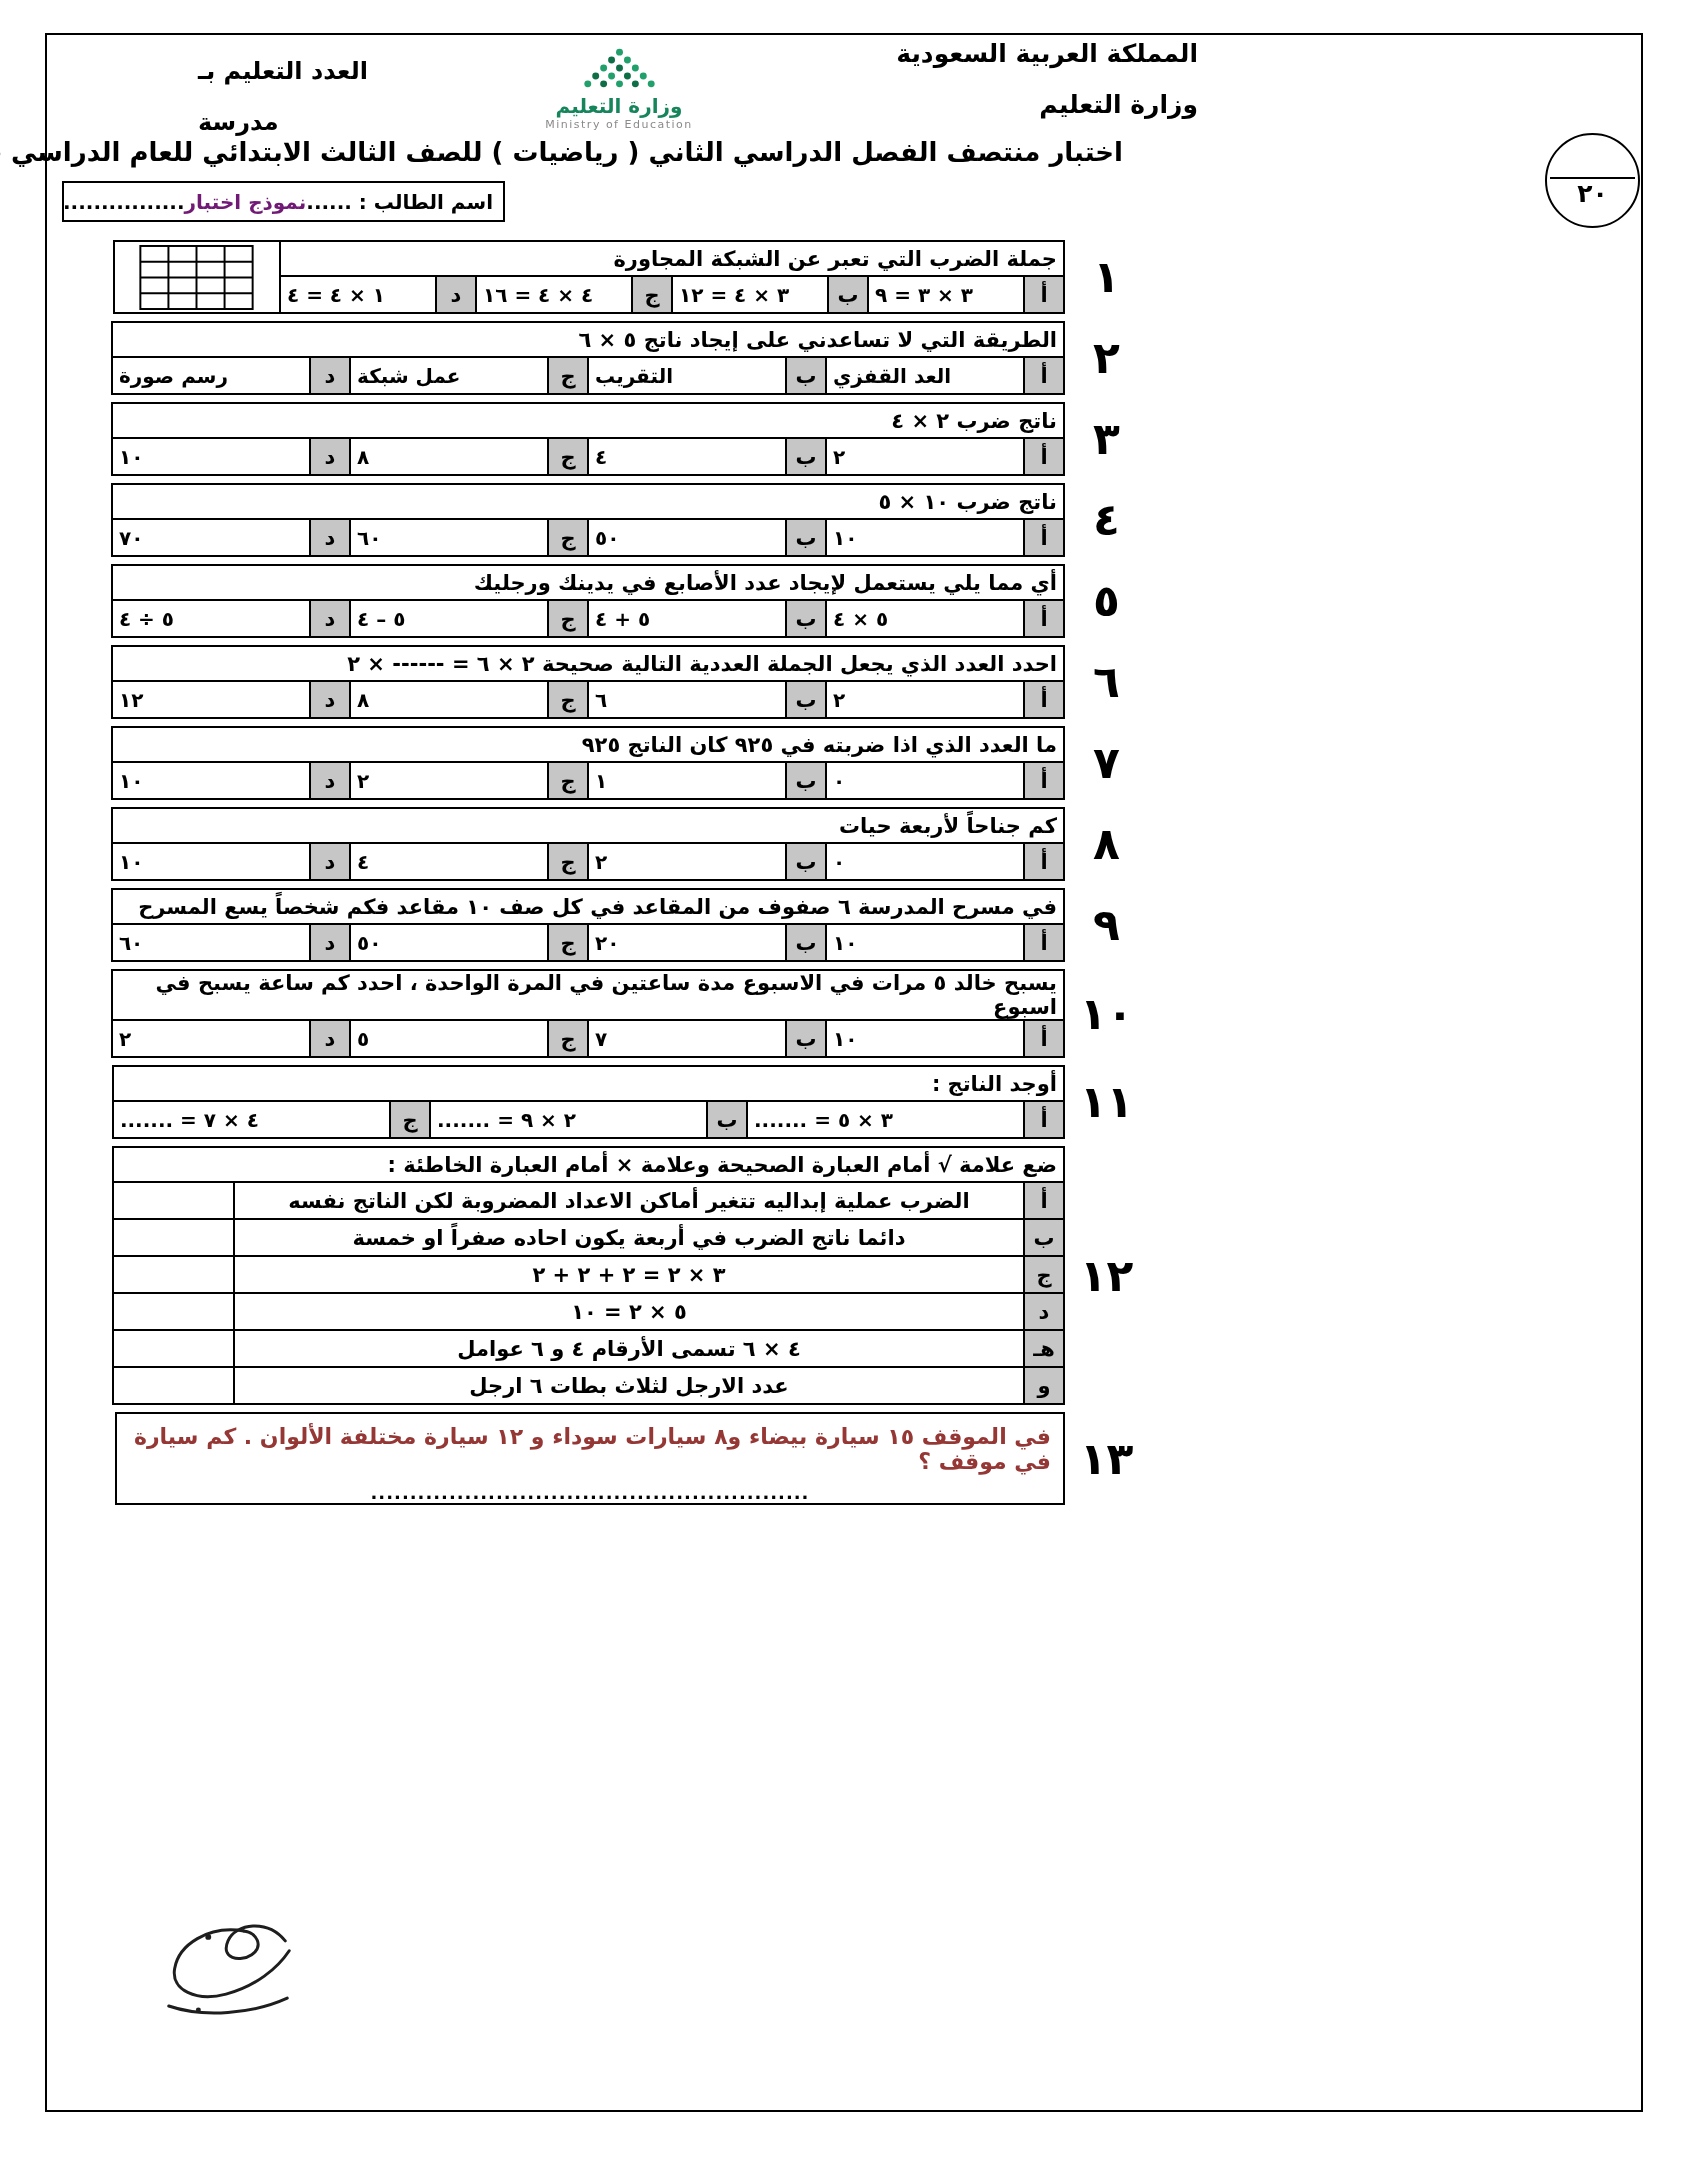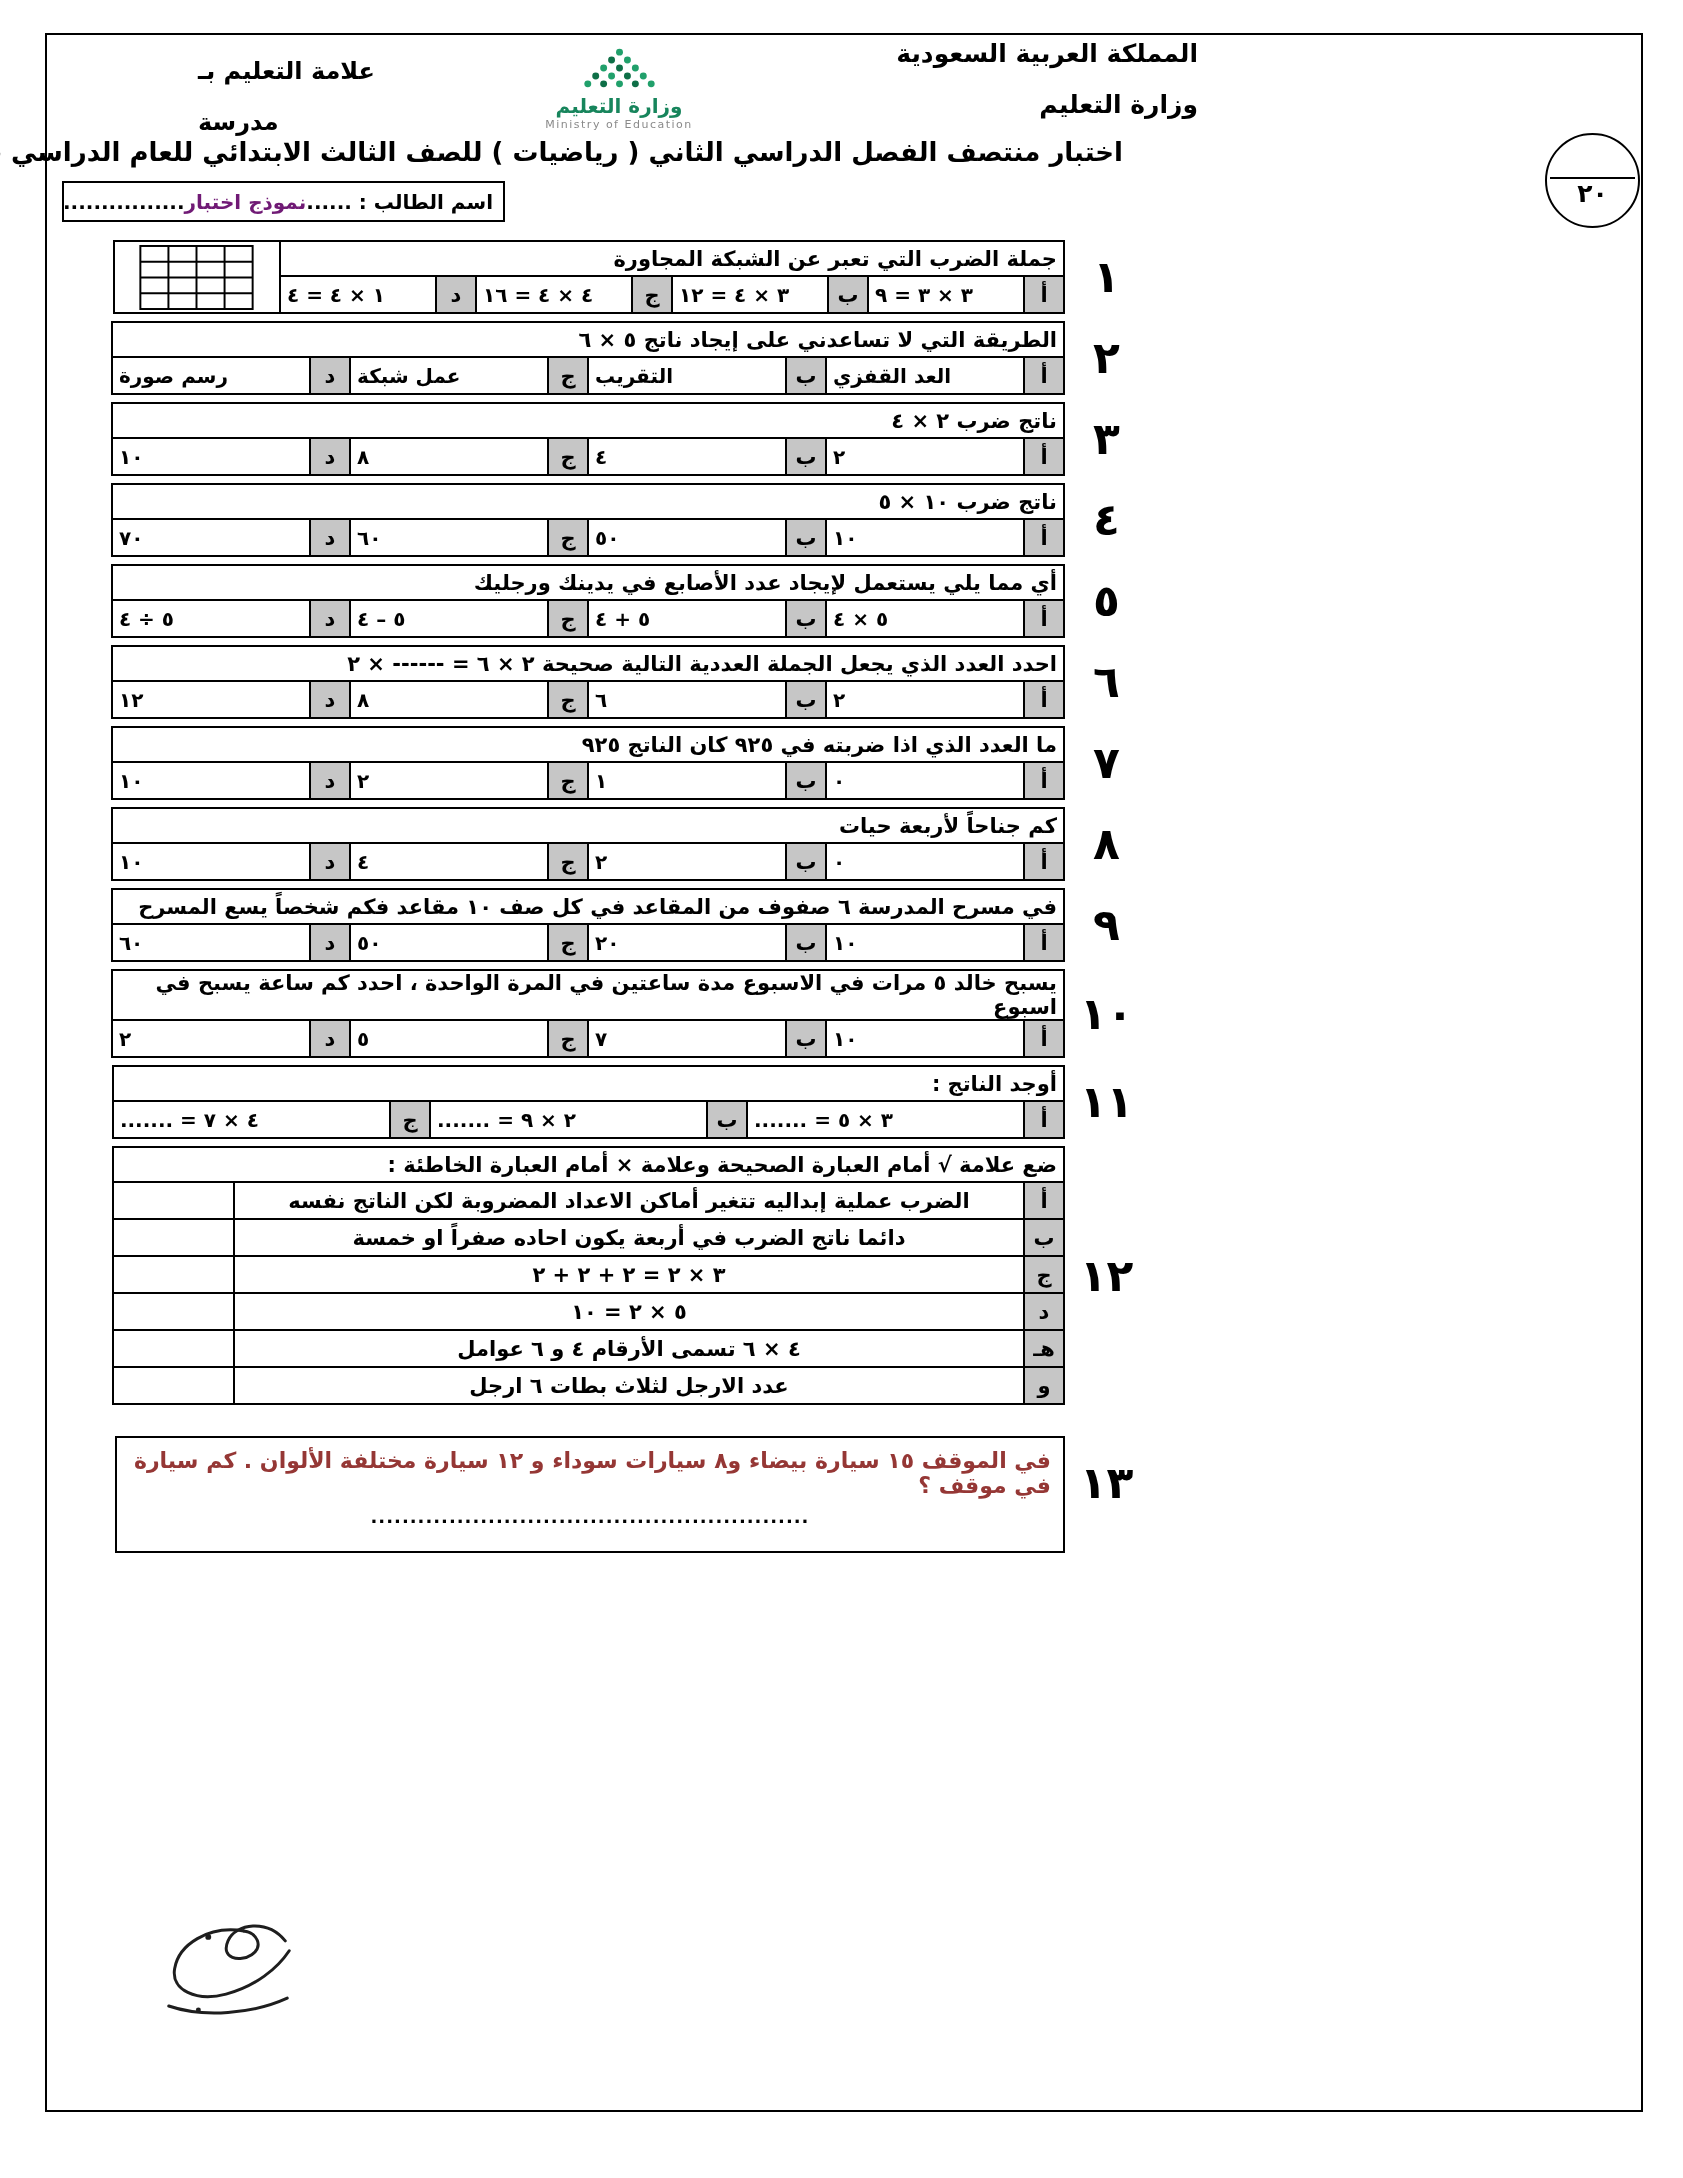--- a/index.html
+++ b/index.html
@@ -37,21 +37,21 @@
   td.gridc{padding:2px;background:#fff;}
   col.cl{width:40px;}
   col.cv{width:198px;}
   col.cv1{width:156px;}
   col.cg{width:166px;}
   col.cv3{width:277px;}
   col.cst{width:790px;}
   col.can{width:121px;}
   .gridsvg{display:block;margin:0 auto;}
 
-  .q13box{border:2px solid #000;width:950px;box-sizing:border-box;padding:10px 12px 24px;margin-top:24px;}
+  .q13box{border:2px solid #000;width:950px;box-sizing:border-box;padding:10px 12px 0;}
   .q13t{color:#953735;font-size:22px;font-weight:bold;text-align:right;}
   .q13d{text-align:center;font-weight:bold;font-size:18px;margin-top:8px;letter-spacing:1px;}
 
   .sig{position:absolute;left:149px;top:1911px;}
 </style>
 </head>
 <body>
 
 <div class="frame"></div>
 
@@ -78,21 +78,21 @@
         <circle cx="56" cy="38" r="3.5" fill="#21a06b"></circle>
         <circle cx="72" cy="38" r="3.5" fill="#0e6f47"></circle>
         <circle cx="88" cy="38" r="3.5" fill="#21a06b"></circle>
     </g>
   </svg>
   <div class="logo-title">وزارة التعليم</div>
   <div class="logo-sub">Ministry of Education</div>
 </div>
 
 <div class="hdr-l">
-  <div>علامة التعليم بـ</div>
+  <div>العدد التعليم بـ</div>
   <div>مدرسة</div>
 </div>
 
 <div class="title">اختبار منتصف الفصل الدراسي الثاني ( رياضيات ) للصف الثالث الابتدائي للعام الدراسي ١٤٤٥ هـ</div>
 
 <div class="name-box">
   <span>اسم الطالب : ......</span><span class="red">نموذج اختبار</span><span>..............................</span>
 </div>
 
 <div class="grade">

